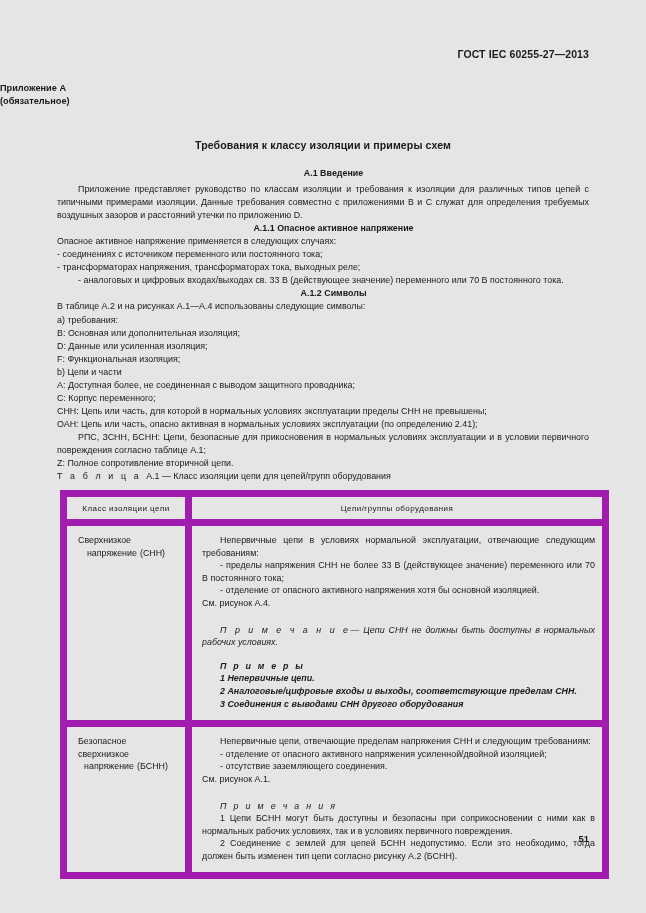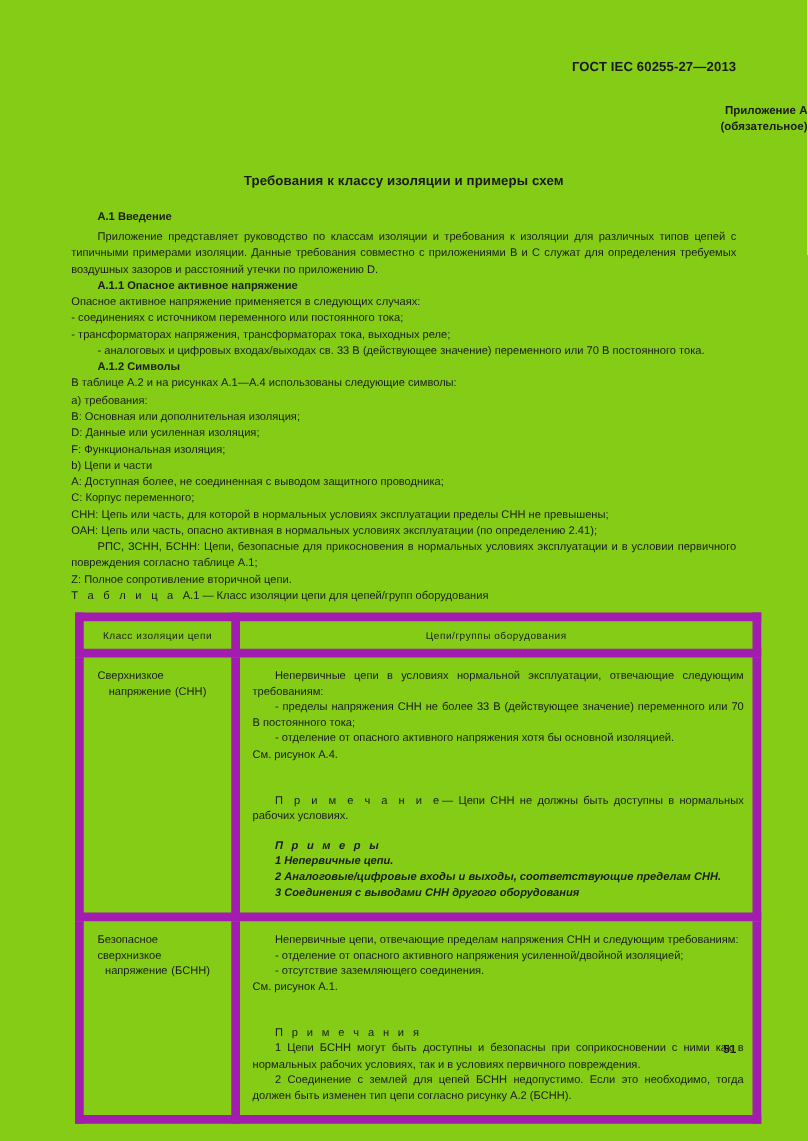--- a/index.html
+++ b/index.html
@@ -9,21 +9,21 @@
     background: #ffffff;
   }
   body {
     font-family: "Liberation Sans", sans-serif;
     color: #1a1a1a;
   }
   .page {
     position: relative;
     width: 646px;
     height: 913px;
-    background: #84cc16;
+    background: #e5e5e5;
     box-sizing: border-box;
     overflow: hidden;
   }
 
   
   .running-head {
     position: absolute;
     top: 48px;
     right: 57px;
     font-size: 10.5px;
@@ -31,21 +31,21 @@
     letter-spacing: 0.1px;
     white-space: nowrap;
   }
 
   
   .annex-block {
     position: absolute;
     top: 82px;
     left: 0;
     width: 646px;
-    text-align: right;
+    text-align: left;
     font-size: 9.2px;
     font-weight: bold;
     line-height: 13px;
   }
   .annex-block div { margin: 0; }
 
   .annex-title {
     position: absolute;
     top: 139px;
     left: 0;
@@ -66,21 +66,21 @@
   p {
     margin: 0;
     font-size: 8.9px;
     line-height: 13.05px;
     text-align: justify;
     text-justify: inter-word;
     letter-spacing: 0.01px;
   }
   p.sec {
     font-weight: bold;
-    text-align: left;
+    text-align: center;
     text-indent: 21px;
   }
   p.ind    { text-indent: 21px; }
   p.flat   { text-indent: 0; text-align: left; }
   p.gap-xs { margin-top: 3px; }
 
   
   .table-caption {
     position: absolute;
     top: 471px;
@@ -124,21 +124,21 @@
     word-spacing: 0.6px;
   }
   .cell-b {
     font-size: 8.9px;
     line-height: 12.6px;
     padding: 8px 7px 10px 10px;
   }
   .cell-b p { font-size: 8.9px; line-height: 12.6px; }
   .cell-b p.i1 { text-indent: 18px; }
   .cell-b p.i0 { text-indent: 0; }
-  .cell-b p.note { margin-top: 24px; text-indent: 18px; }
+  .cell-b p.note { margin-top: 14px; text-indent: 18px; font-style: italic; }
   .cell-b .sp-note { letter-spacing: 2.3px; }
   .cell-b .ex-head {
     margin-top: 11px;
     text-indent: 18px;
     font-style: italic;
     font-weight: bold;
     letter-spacing: 2.2px;
   }
   .cell-b .ex {
     text-indent: 18px;

